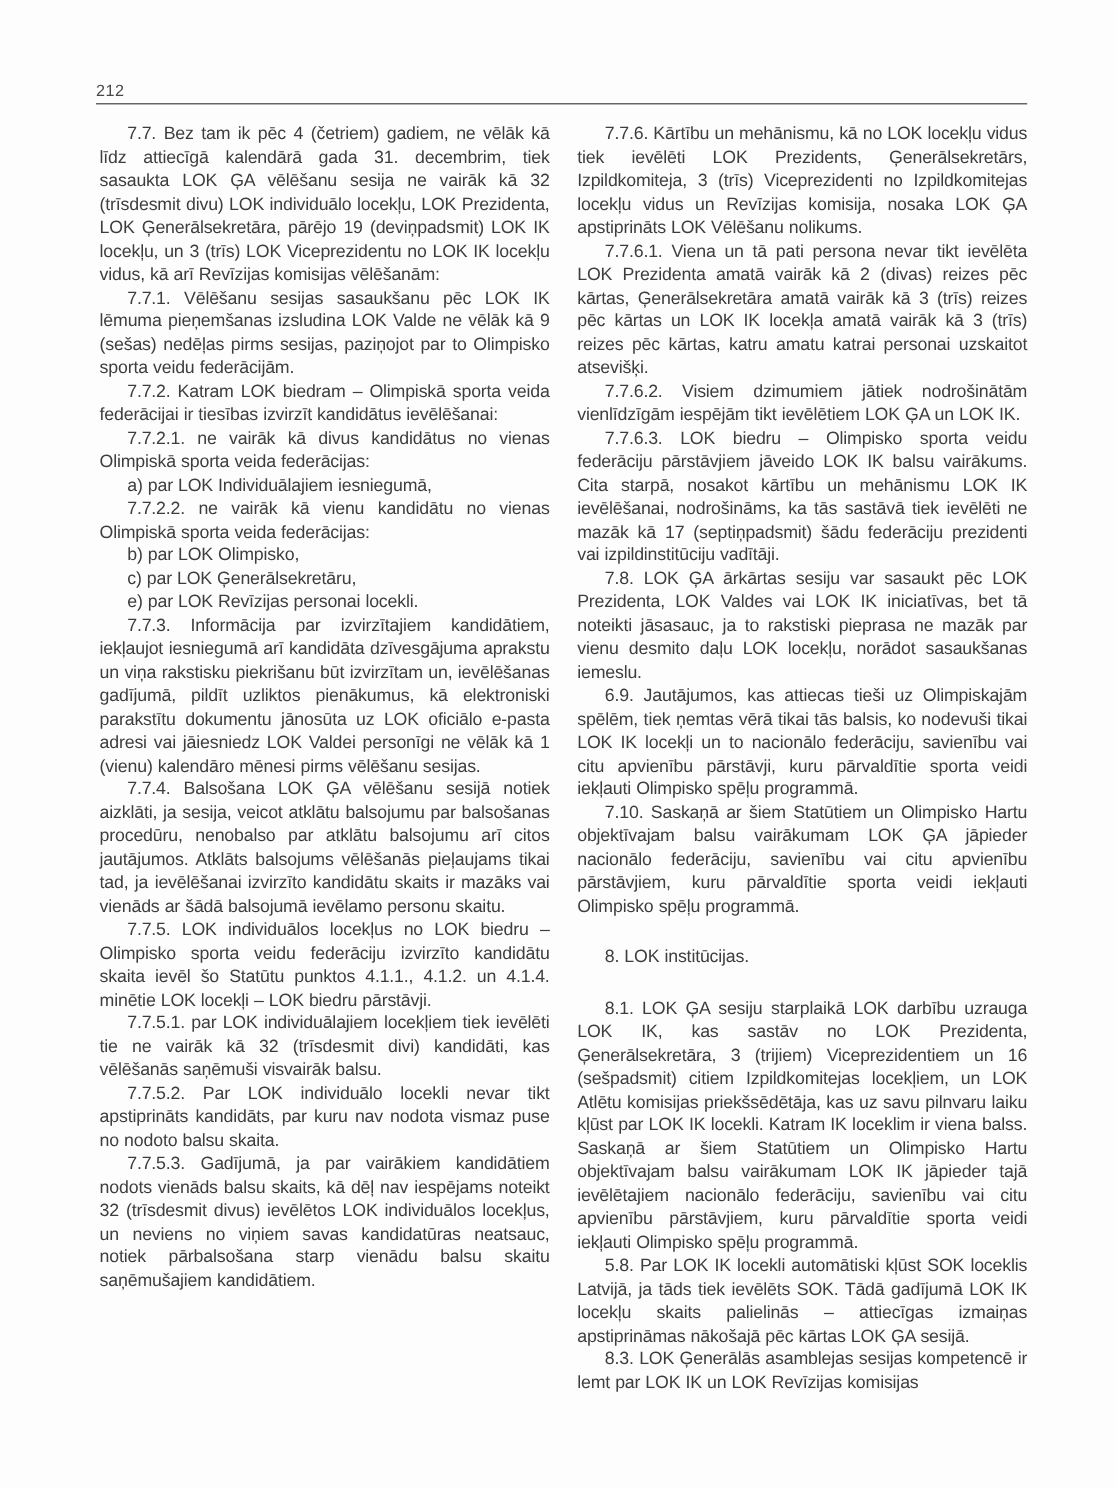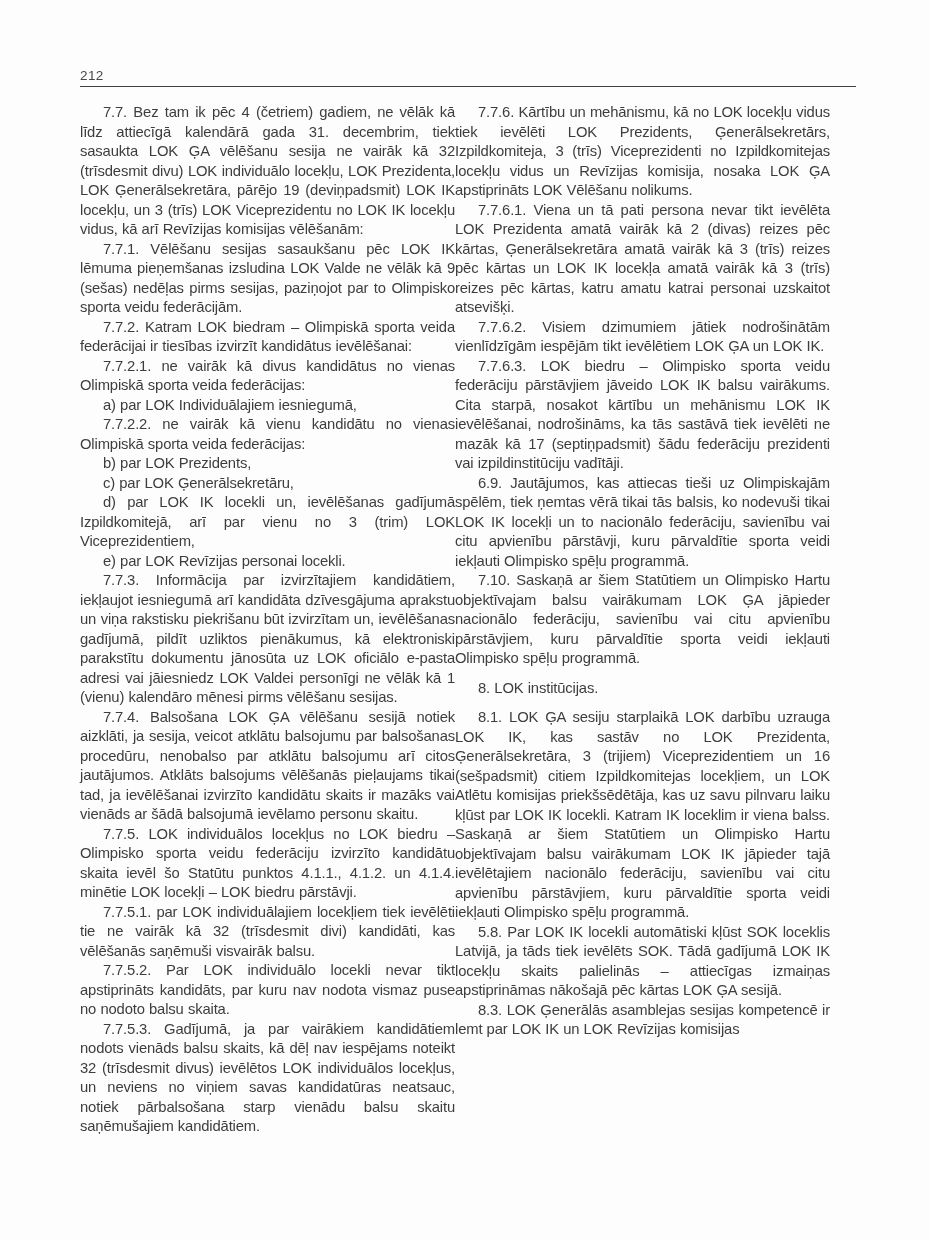--- a/index.html
+++ b/index.html
@@ -29,37 +29,39 @@
     margin-top: 3px;
     border-bottom: 1.5px solid #414141;
     width: 100%;
     height: 0;
   }
   .content {
     position: absolute;
     left: 80px; top: 103px;
     width: 776px;
     display: flex;
+    gap: 23px;
+    justify-content: flex-end;
   }
   .col {
     width: 375px;
     flex: 0 0 375px;
   }
   .col p {
     margin: 0;
     font-size: 14.8px;
     line-height: 19.5px;
     color: #3d3d3d;
     text-align: justify;
     text-indent: 23px;
     letter-spacing: -0.15px;
     word-spacing: 0.3px;
   }
   .col p.heading {
-    margin: 10px 0;
+    margin: 23px 0;
     text-align: left;
   }
 </style>
 </head>
 <body>
 
 <div class="page">
 
   <div class="header">
     <div class="page-number">212</div>
@@ -68,37 +70,37 @@
 
   <div class="content">
 
     <div class="col">
       <p>7.7. Bez tam ik pēc 4 (četriem) gadiem, ne vēlāk kā līdz attiecīgā kalendārā gada 31. decembrim, tiek sasaukta LOK ĢA vēlēšanu sesija ne vairāk kā 32 (trīsdesmit divu) LOK individuālo locekļu, LOK Prezidenta, LOK Ģenerālsekretāra, pārējo 19 (deviņpadsmit) LOK IK locekļu, un 3 (trīs) LOK Viceprezidentu no LOK IK locekļu vidus, kā arī Revīzijas komisijas vēlēšanām:</p>
       <p>7.7.1. Vēlēšanu sesijas sasaukšanu pēc LOK IK lēmuma pieņemšanas izsludina LOK Valde ne vēlāk kā 9 (sešas) nedēļas pirms sesijas, paziņojot par to Olimpisko sporta veidu federācijām.</p>
       <p>7.7.2. Katram LOK biedram – Olimpiskā sporta veida federācijai ir tiesības izvirzīt kandidātus ievēlēšanai:</p>
       <p>7.7.2.1. ne vairāk kā divus kandidātus no vienas Olimpiskā sporta veida federācijas:</p>
       <p>a) par LOK Individuālajiem iesniegumā,</p>
       <p>7.7.2.2. ne vairāk kā vienu kandidātu no vienas Olimpiskā sporta veida federācijas:</p>
-      <p>b) par LOK Prezidents,</p>
+      <p>b) par LOK Olimpisko,</p>
       <p>c) par LOK Ģenerālsekretāru,</p>
-      <p>d) par LOK IK locekli un, ievēlēšanas gadījumā Izpildkomitejā, arī par vienu no 3 (trim) LOK Viceprezidentiem,</p>
       <p>e) par LOK Revīzijas personai locekli.</p>
       <p>7.7.3. Informācija par izvirzītajiem kandidātiem, iekļaujot iesniegumā arī kandidāta dzīvesgājuma aprakstu un viņa rakstisku piekrišanu būt izvirzītam un, ievēlēšanas gadījumā, pildīt uzliktos pienākumus, kā elektroniski parakstītu dokumentu jānosūta uz LOK oficiālo e-pasta adresi vai jāiesniedz LOK Valdei personīgi ne vēlāk kā 1 (vienu) kalendāro mēnesi pirms vēlēšanu sesijas.</p>
       <p>7.7.4. Balsošana LOK ĢA vēlēšanu sesijā notiek aizklāti, ja sesija, veicot atklātu balsojumu par balsošanas procedūru, nenobalso par atklātu balsojumu arī citos jautājumos. Atklāts balsojums vēlēšanās pieļaujams tikai tad, ja ievēlēšanai izvirzīto kandidātu skaits ir mazāks vai vienāds ar šādā balsojumā ievēlamo personu skaitu.</p>
       <p>7.7.5. LOK individuālos locekļus no LOK biedru – Olimpisko sporta veidu federāciju izvirzīto kandidātu skaita ievēl šo Statūtu punktos 4.1.1., 4.1.2. un 4.1.4. minētie LOK locekļi – LOK biedru pārstāvji.</p>
       <p>7.7.5.1. par LOK individuālajiem locekļiem tiek ievēlēti tie ne vairāk kā 32 (trīsdesmit divi) kandidāti, kas vēlēšanās saņēmuši visvairāk balsu.</p>
       <p>7.7.5.2. Par LOK individuālo locekli nevar tikt apstiprināts kandidāts, par kuru nav nodota vismaz puse no nodoto balsu skaita.</p>
       <p>7.7.5.3. Gadījumā, ja par vairākiem kandidātiem nodots vienāds balsu skaits, kā dēļ nav iespējams noteikt 32 (trīsdesmit divus) ievēlētos LOK individuālos locekļus, un neviens no viņiem savas kandidatūras neatsauc, notiek pārbalsošana starp vienādu balsu skaitu saņēmušajiem kandidātiem.</p>
     </div>
 
     <div class="col">
       <p>7.7.6. Kārtību un mehānismu, kā no LOK locekļu vidus tiek ievēlēti LOK Prezidents, Ģenerālsekretārs, Izpildkomiteja, 3 (trīs) Viceprezidenti no Izpildkomitejas locekļu vidus un Revīzijas komisija, nosaka LOK ĢA apstiprināts LOK Vēlēšanu nolikums.</p>
       <p>7.7.6.1. Viena un tā pati persona nevar tikt ievēlēta LOK Prezidenta amatā vairāk kā 2 (divas) reizes pēc kārtas, Ģenerālsekretāra amatā vairāk kā 3 (trīs) reizes pēc kārtas un LOK IK locekļa amatā vairāk kā 3 (trīs) reizes pēc kārtas, katru amatu katrai personai uzskaitot atsevišķi.</p>
       <p>7.7.6.2. Visiem dzimumiem jātiek nodrošinātām vienlīdzīgām iespējām tikt ievēlētiem LOK ĢA un LOK IK.</p>
       <p>7.7.6.3. LOK biedru – Olimpisko sporta veidu federāciju pārstāvjiem jāveido LOK IK balsu vairākums. Cita starpā, nosakot kārtību un mehānismu LOK IK ievēlēšanai, nodrošināms, ka tās sastāvā tiek ievēlēti ne mazāk kā 17 (septiņpadsmit) šādu federāciju prezidenti vai izpildinstitūciju vadītāji.</p>
+      <p>7.8. LOK ĢA ārkārtas sesiju var sasaukt pēc LOK Prezidenta, LOK Valdes vai LOK IK iniciatīvas, bet tā noteikti jāsasauc, ja to rakstiski pieprasa ne mazāk par vienu desmito daļu LOK locekļu, norādot sasaukšanas iemeslu.</p>
       <p>6.9. Jautājumos, kas attiecas tieši uz Olimpiskajām spēlēm, tiek ņemtas vērā tikai tās balsis, ko nodevuši tikai LOK IK locekļi un to nacionālo federāciju, savienību vai citu apvienību pārstāvji, kuru pārvaldītie sporta veidi iekļauti Olimpisko spēļu programmā.</p>
       <p>7.10. Saskaņā ar šiem Statūtiem un Olimpisko Hartu objektīvajam balsu vairākumam LOK ĢA jāpieder nacionālo federāciju, savienību vai citu apvienību pārstāvjiem, kuru pārvaldītie sporta veidi iekļauti Olimpisko spēļu programmā.</p>
       <p class="heading">8. LOK institūcijas.</p>
       <p>8.1. LOK ĢA sesiju starplaikā LOK darbību uzrauga LOK IK, kas sastāv no LOK Prezidenta, Ģenerālsekretāra, 3 (trijiem) Viceprezidentiem un 16 (sešpadsmit) citiem Izpildkomitejas locekļiem, un LOK Atlētu komisijas priekšsēdētāja, kas uz savu pilnvaru laiku kļūst par LOK IK locekli. Katram IK loceklim ir viena balss. Saskaņā ar šiem Statūtiem un Olimpisko Hartu objektīvajam balsu vairākumam LOK IK jāpieder tajā ievēlētajiem nacionālo federāciju, savienību vai citu apvienību pārstāvjiem, kuru pārvaldītie sporta veidi iekļauti Olimpisko spēļu programmā.</p>
       <p>5.8. Par LOK IK locekli automātiski kļūst SOK loceklis Latvijā, ja tāds tiek ievēlēts SOK. Tādā gadījumā LOK IK locekļu skaits palielinās – attiecīgas izmaiņas apstiprināmas nākošajā pēc kārtas LOK ĢA sesijā.</p>
       <p>8.3. LOK Ģenerālās asamblejas sesijas kompetencē ir lemt par LOK IK un LOK Revīzijas komisijas</p>
     </div>
 
   </div>
 

